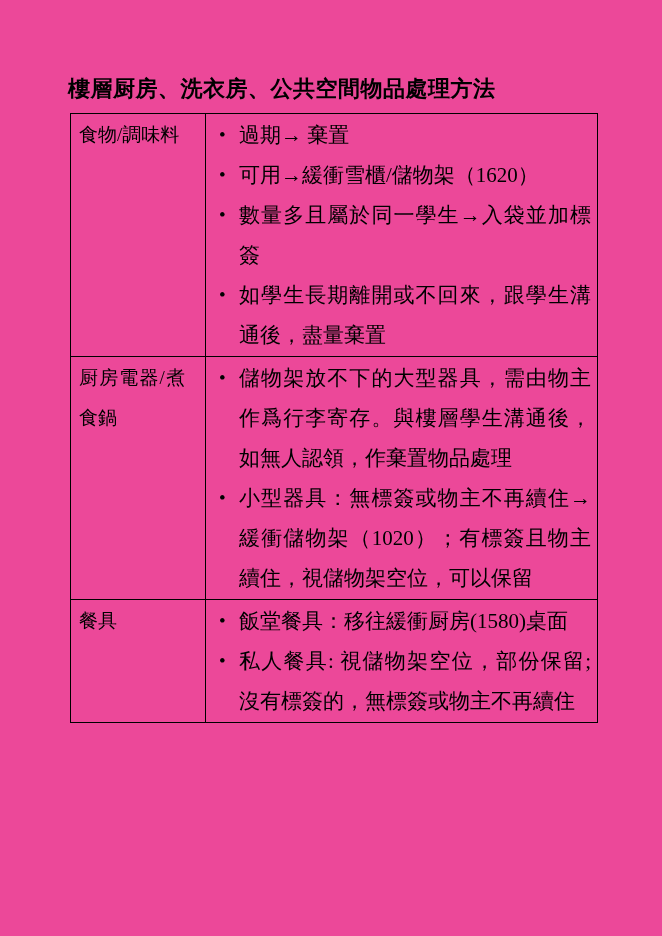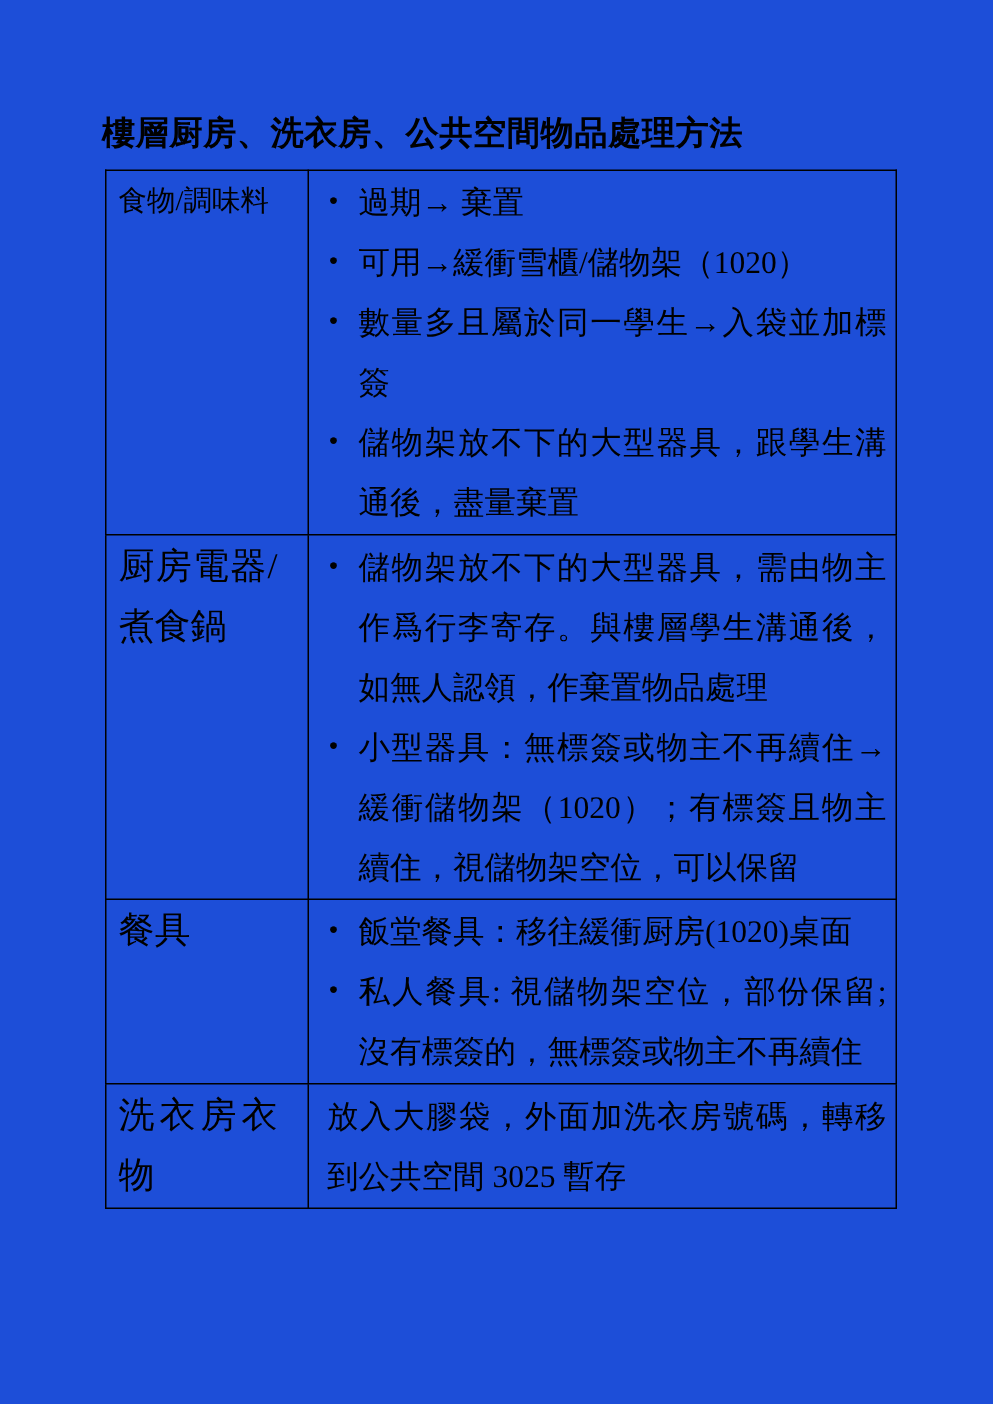--- a/index.html
+++ b/index.html
@@ -5,21 +5,21 @@
   html, body { margin: 0; padding: 0; }
   body {
     width: 662px; height: 936px;
     background: #ffffff;
     font-family: "Liberation Serif", "DejaVu Serif", serif;
     color: #000000;
   }
   .page {
     position: relative;
     width: 662px; height: 936px;
-    background: #1d4ed8;
+    background: #ec4899;
     overflow: hidden;
   }
   .doc-title {
     position: absolute;
     left: 68px; top: 74px;
     margin: 0;
     font-size: 22px;
     font-weight: 700;
     letter-spacing: 0.5px;
     white-space: nowrap;
@@ -37,21 +37,21 @@
     border: 1.5px solid #000000;
     vertical-align: top;
     padding: 1px 5px 1px 8px;
   }
   td.lbl {
     font-size: 19px;
     line-height: 40px;
     text-align: justify;
     padding-right: 20px;
   }
-  td.lbl-big { font-size: 24px; }
+  td.lbl-big { font-size: 19px; }
   td.content {
     font-size: 21px;
     line-height: 40px;
     text-align: justify;
     padding-left: 10px;
     padding-right: 6px;
   }
   ul.blist { list-style: none; margin: 0; padding: 0; }
   ul.blist li { position: relative; padding-left: 23px; }
   .bul {
@@ -83,29 +83,29 @@
       <tr class="r1">
         <td class="lbl">食物/調味料</td>
         <td class="content">
           <ul class="blist">
             <li>
               <span class="bul">•</span>
               <span>過期→ 棄置</span>
             </li>
             <li>
               <span class="bul">•</span>
-              <span>可用→緩衝雪櫃/儲物架（1020）</span>
+              <span>可用→緩衝雪櫃/儲物架（1620）</span>
             </li>
             <li>
               <span class="bul">•</span>
               <span>數量多且屬於同一學生→入袋並加標簽</span>
             </li>
             <li>
               <span class="bul">•</span>
-              <span>儲物架放不下的大型器具，跟學生溝通後，盡量棄置</span>
+              <span>如學生長期離開或不回來，跟學生溝通後，盡量棄置</span>
             </li>
           </ul>
         </td>
       </tr>
 
       <tr class="r2">
         <td class="lbl lbl-big">厨房電器/煮食鍋</td>
         <td class="content">
           <ul class="blist">
             <li>
@@ -119,33 +119,27 @@
           </ul>
         </td>
       </tr>
 
       <tr class="r3">
         <td class="lbl lbl-big">餐具</td>
         <td class="content">
           <ul class="blist">
             <li>
               <span class="bul">•</span>
-              <span>飯堂餐具：移往緩衝厨房(1020)桌面</span>
+              <span>飯堂餐具：移往緩衝厨房(1580)桌面</span>
             </li>
             <li>
               <span class="bul">•</span>
               <span>私人餐具: 視儲物架空位，部份保留; 沒有標簽的，無標簽或物主不再續住</span>
             </li>
           </ul>
         </td>
       </tr>
 
-      <tr class="r4">
-        <td class="lbl lbl-big">洗衣房衣物</td>
-        <td class="content">
-          <div class="plain-text">放入大膠袋，外面加洗衣房號碼，轉移到公共空間 3025 暫存</div>
-        </td>
-      </tr>
 
     </tbody>
   </table>
 
 </div>
 
 </body></html>

